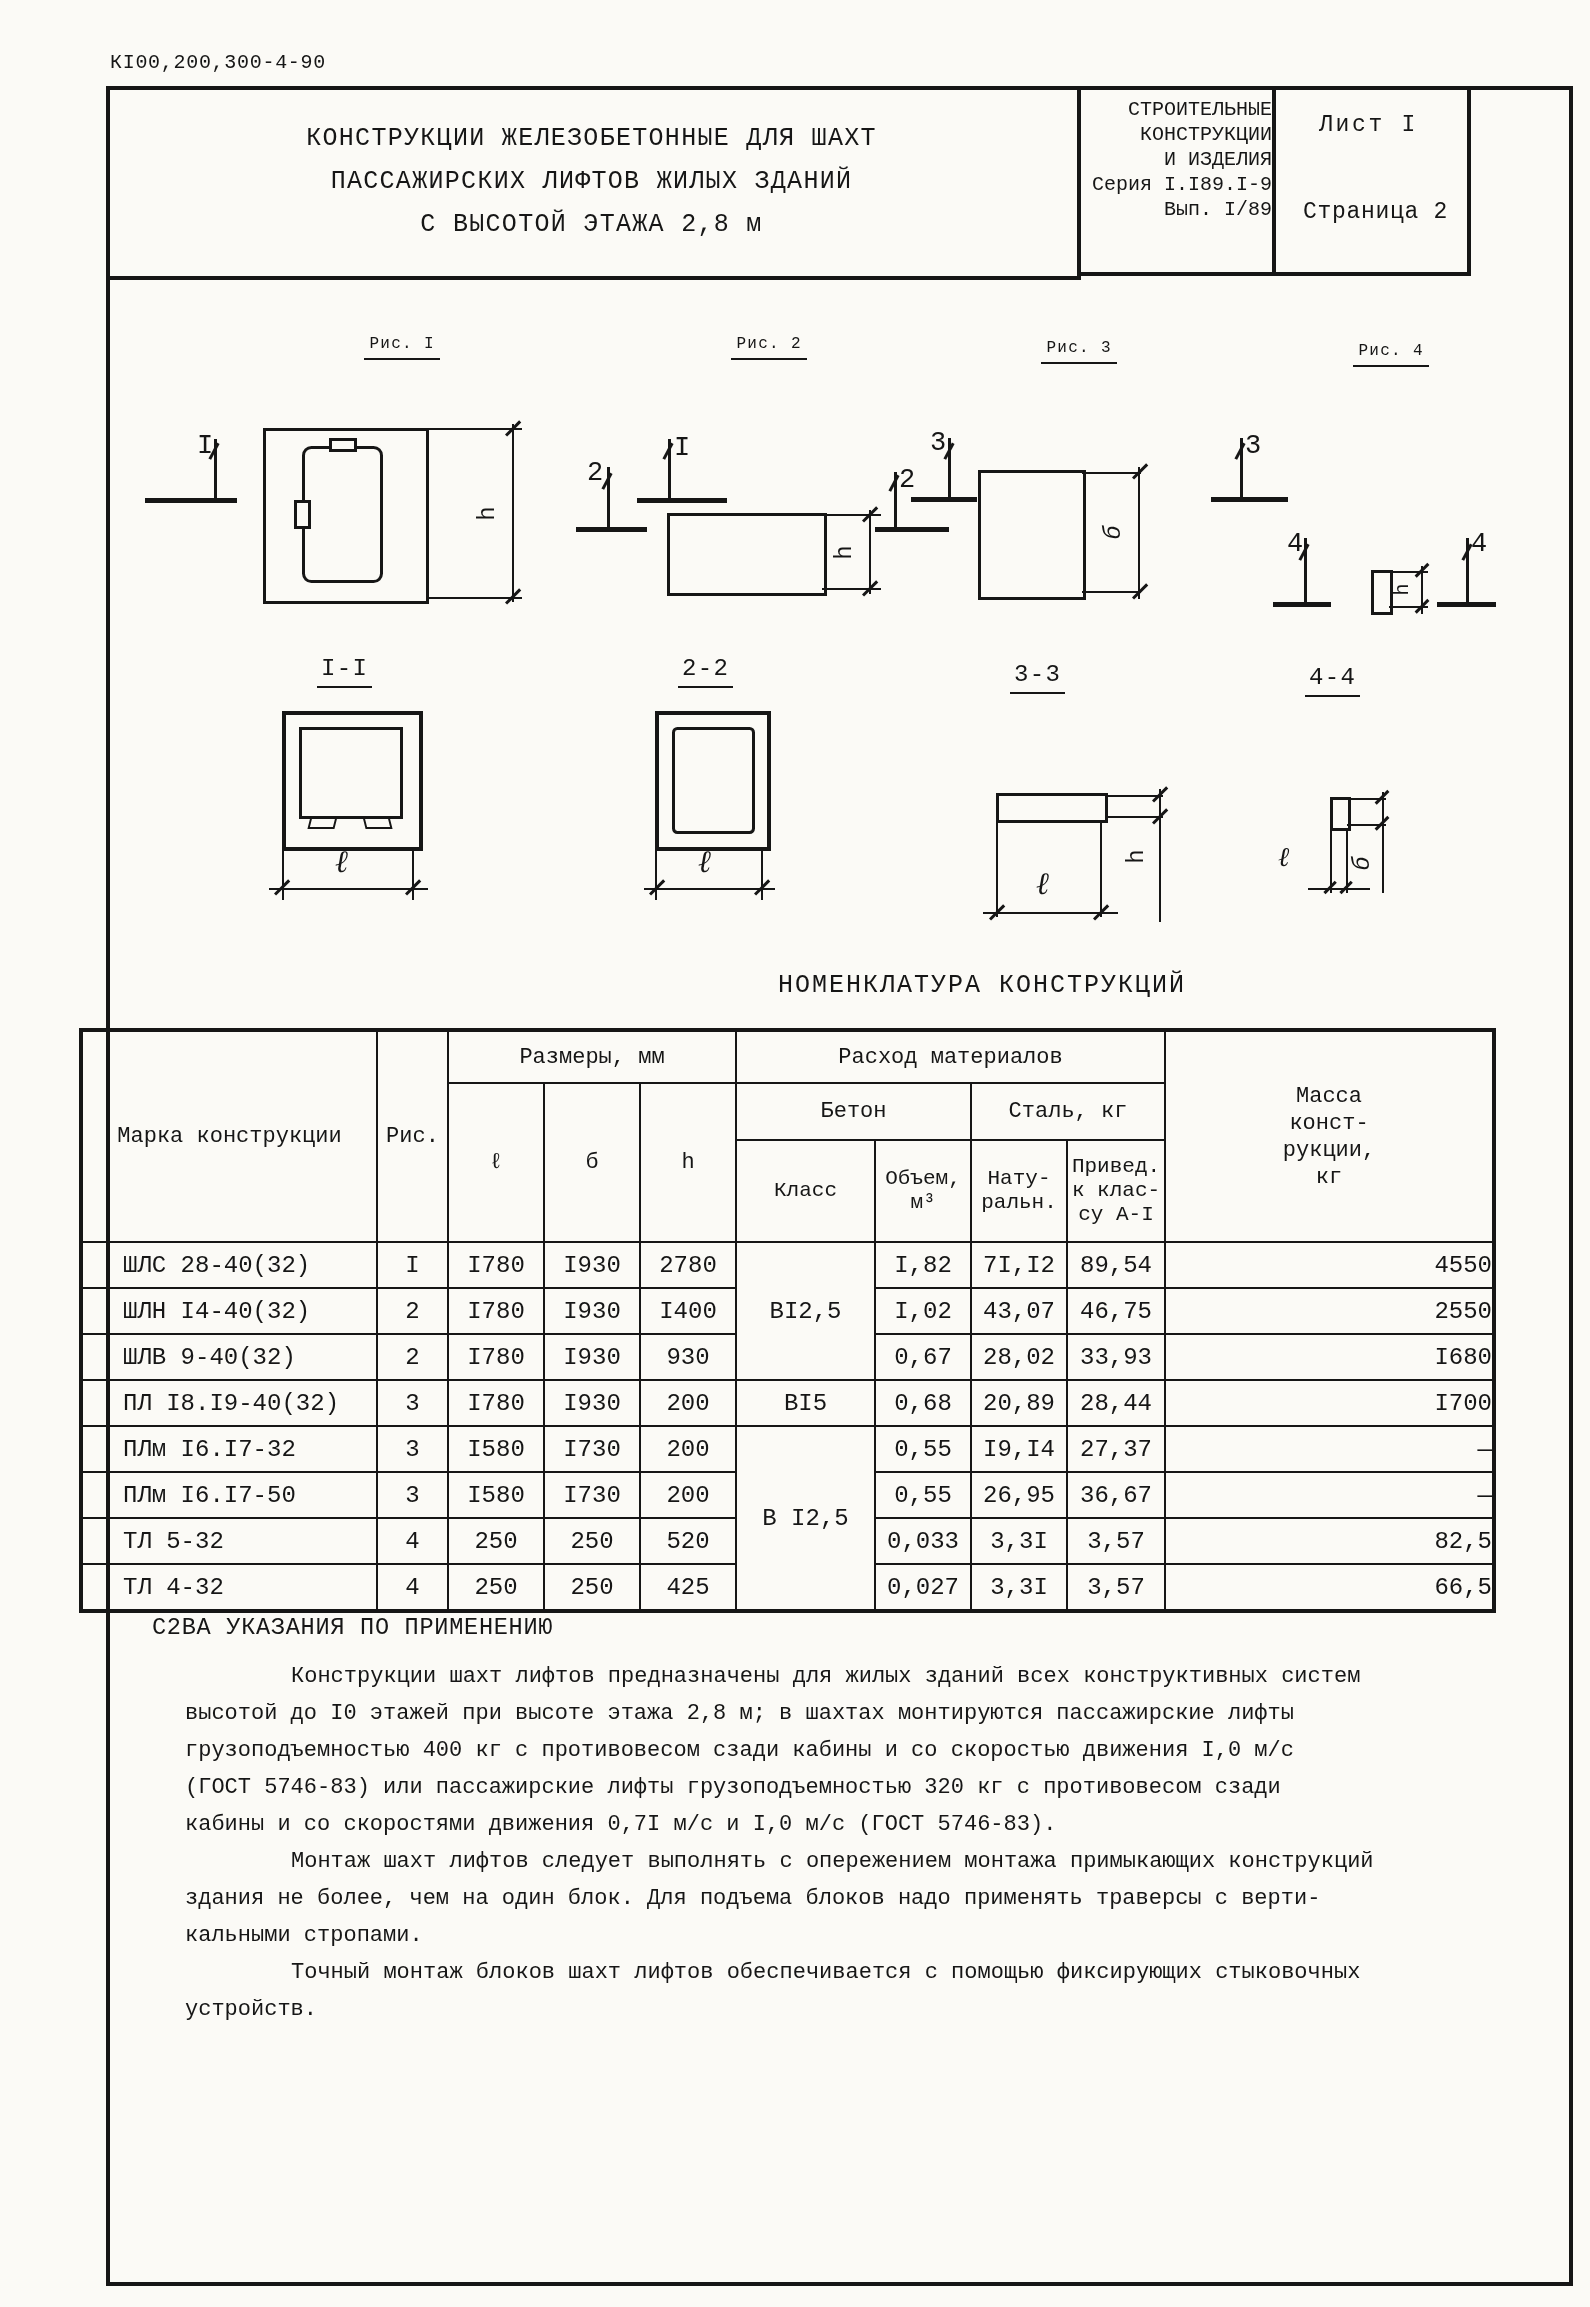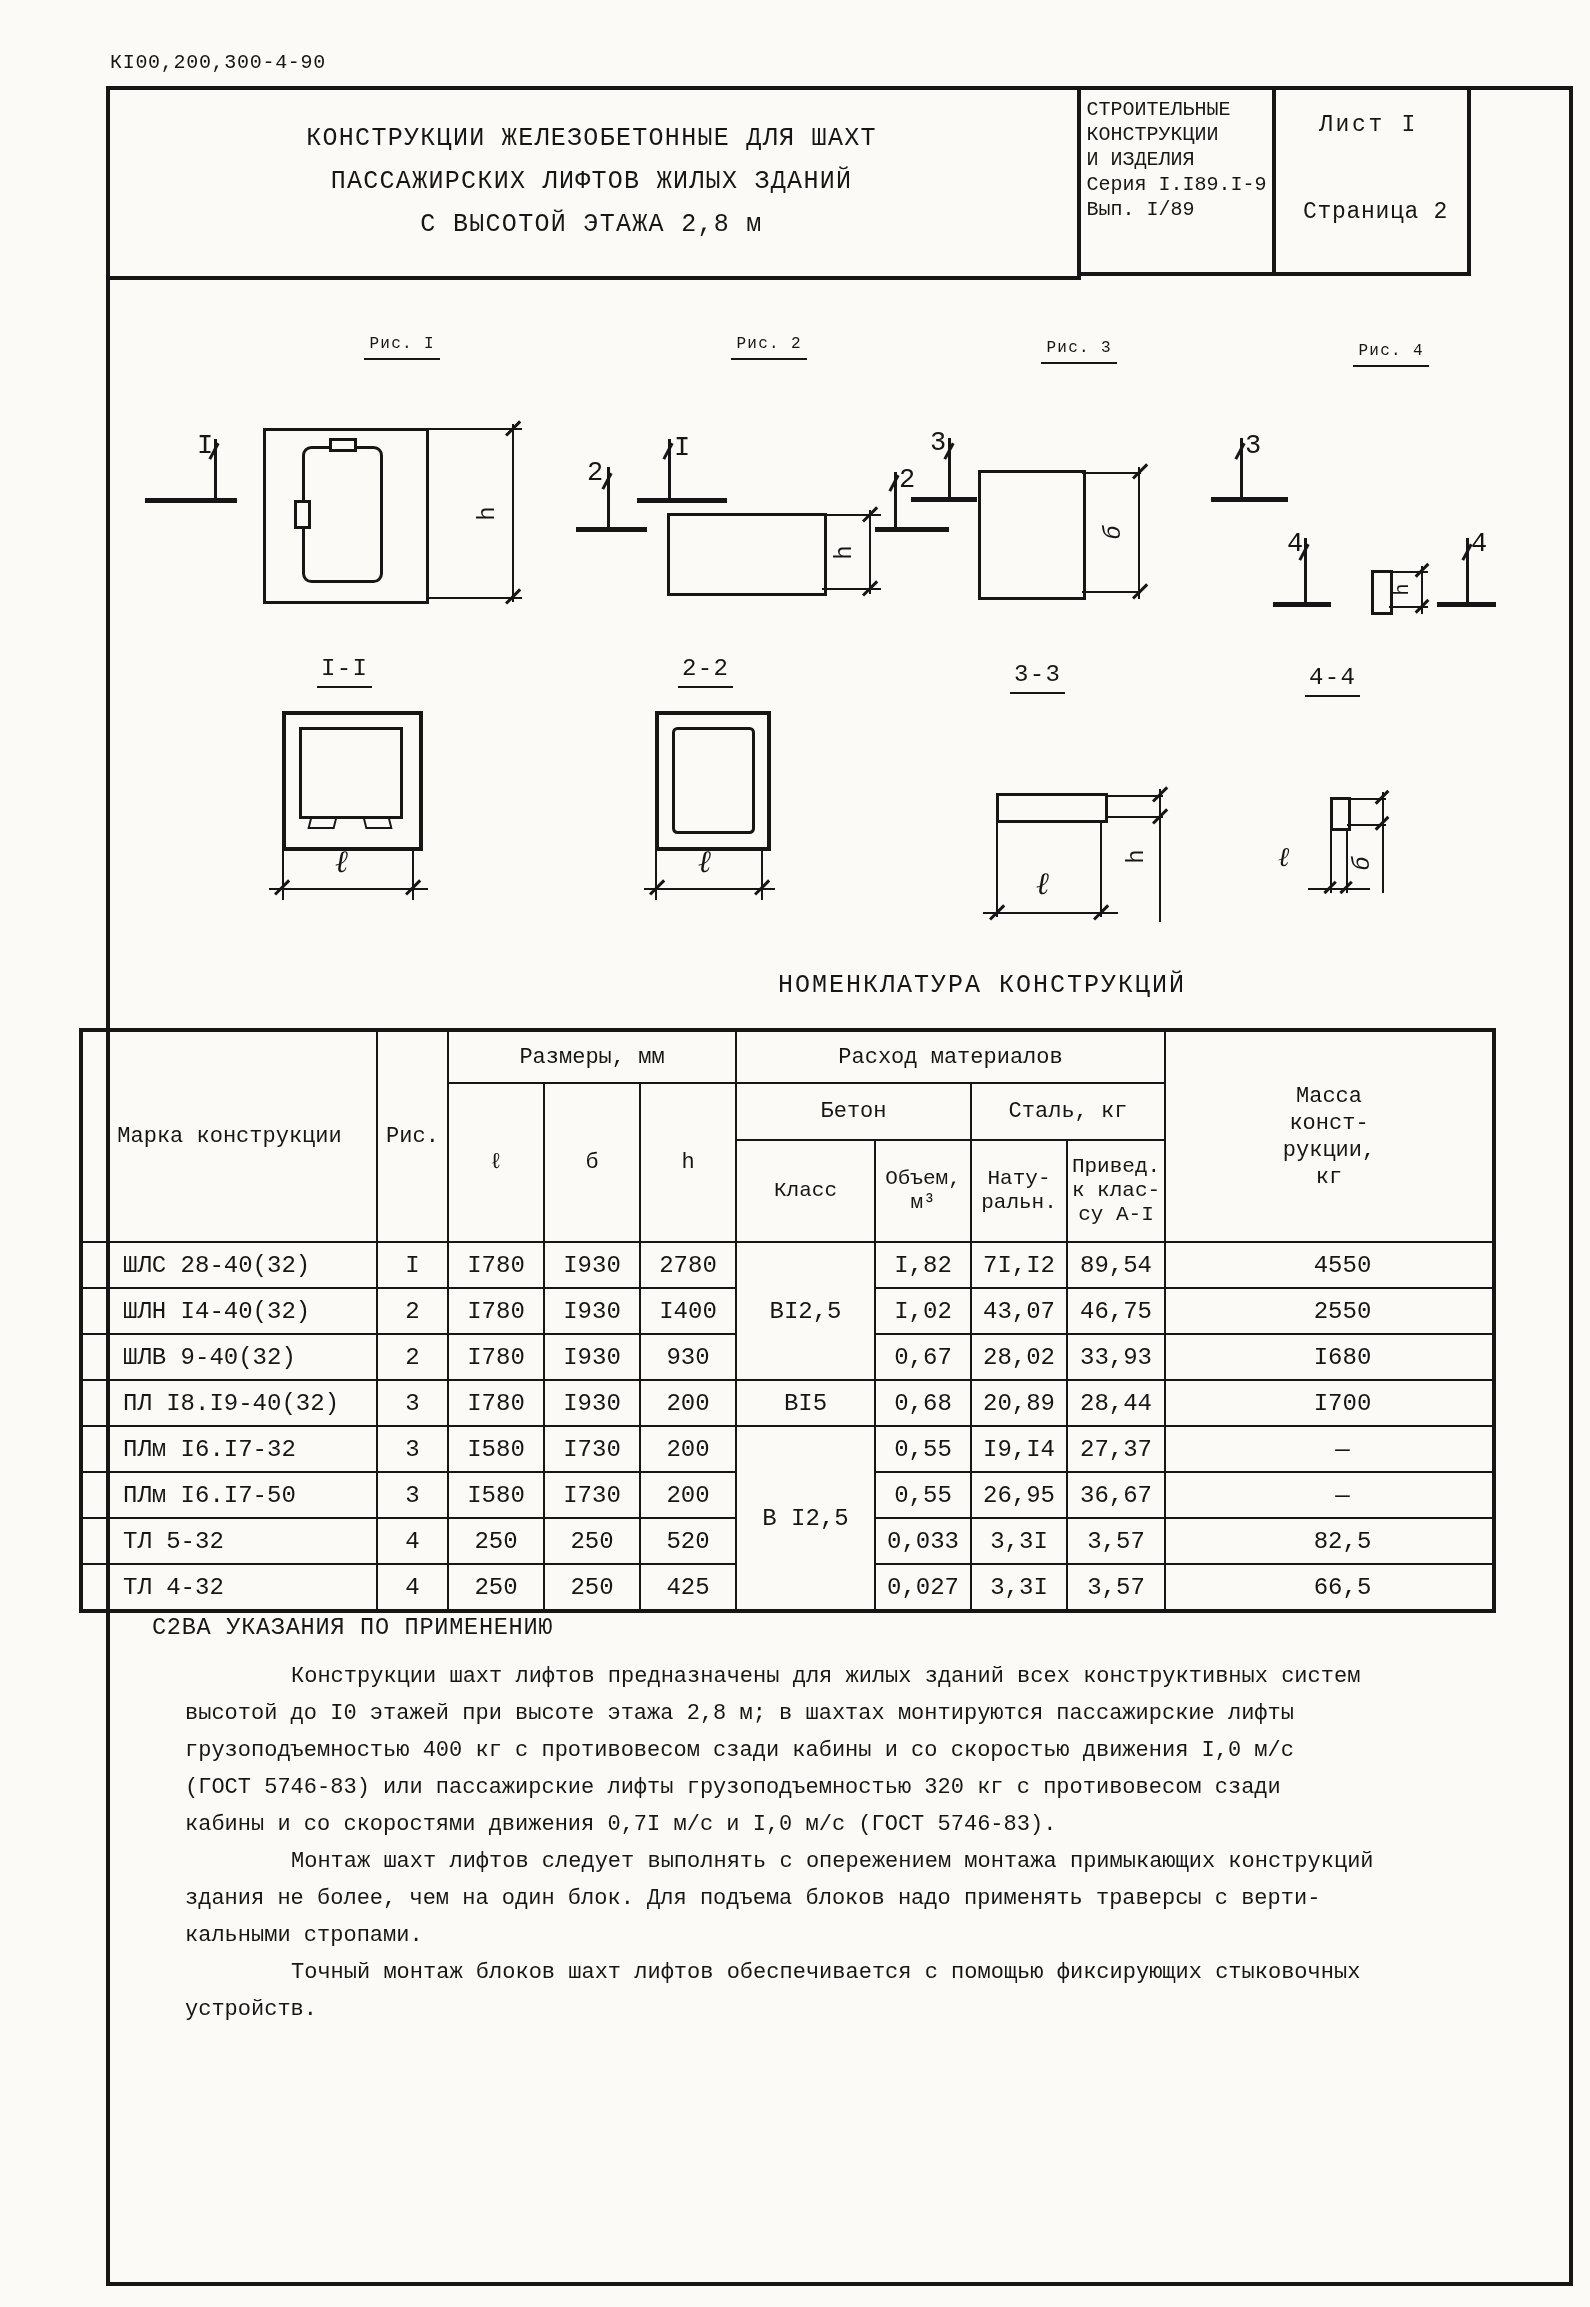--- a/index.html
+++ b/index.html
@@ -9,21 +9,21 @@
     color:#161616;overflow:hidden;
   }
   .abs{position:absolute;margin-left:29px;}
   
   .frame{left:77px;top:86px;width:1459px;height:2192px;border:4px solid #161616;}
   
   .titlebox{left:77px;top:86px;width:971px;height:190px;border-right:4px solid #161616;border-bottom:4px solid #161616;
     display:flex;flex-direction:column;justify-content:center;align-items:center;}
   .titlebox div{font-size:25px;line-height:43px;letter-spacing:1.3px;white-space:nowrap;}
   .stampbox{left:1048px;top:86px;width:199px;height:190px;border-right:4px solid #161616;border-bottom:4px solid #161616;
-    box-sizing:border-box;padding:10.8px 0 0 9.4px;font-size:20px;line-height:25px;white-space:pre-line;}
+    box-sizing:border-box;padding:10.8px 0 0 9.4px;font-size:20px;line-height:25px;white-space:pre-line;text-align:right;}
   .sheetbox{left:1247px;top:86px;width:195px;height:190px;border-right:4px solid #161616;border-bottom:4px solid #161616;box-sizing:border-box;}
   .sheetbox .l1{position:absolute;left:43px;top:25.6px;font-size:23px;letter-spacing:2.7px;}
   .sheetbox .l2{position:absolute;left:27px;top:113px;font-size:23px;letter-spacing:0.7px;}
   .doccode{left:81px;top:51px;font-size:20px;letter-spacing:0.7px;}
   
   .figlabel{font-size:16px;letter-spacing:1.3px;border-bottom:2.7px solid #161616;padding:0 5.4px 5.4px 5.4px;white-space:nowrap;}
   
   .rect{position:absolute;border:3.4px solid #161616;background:transparent;}
   .rect6{position:absolute;border:4px solid #161616;background:transparent;}
   .vline{position:absolute;width:2.7px;background:#161616;}
@@ -36,21 +36,21 @@
   .scriptl{position:absolute;font-size:31px;font-family:"DejaVu Serif",serif;font-style:italic;}
   .seclabel{position:absolute;font-size:24px;letter-spacing:1.3px;border-bottom:2.7px solid #161616;padding:0 4px 4px 4px;}
   
   .tbl-title{left:749px;top:971px;font-size:25px;letter-spacing:2px;white-space:nowrap;}
   table.nom{position:absolute;left:79px;top:1028px;width:1413px;border-collapse:collapse;table-layout:fixed;border:4.7px solid #161616;}
   table.nom td{border:2.7px solid #161616;text-align:center;vertical-align:middle;padding:0;font-size:23px;white-space:pre-line;}
   table.nom td.hd{font-size:22px;line-height:27px;}
   table.nom td.hds{font-size:21px;line-height:24px;}
   table.nom tr.body td{font-size:24px;height:44px;}
   table.nom td.mark{text-align:left;padding-left:40px;white-space:nowrap;}
-  table.nom td.mass{text-align:center;padding-left:27px;}
+  table.nom td.mass{text-align:right;padding-left:27px;}
   
   .notes-h{left:123px;top:1614px;font-size:23.6px;letter-spacing:0.7px;white-space:nowrap;}
   .notes{left:156px;top:1658px;width:1273px;font-size:22px;line-height:37px;}
   .notes p{margin:0;white-space:pre-line;text-indent:106px;}
 </style>
 </head>
 <body>
 
 <div class="page">
 

